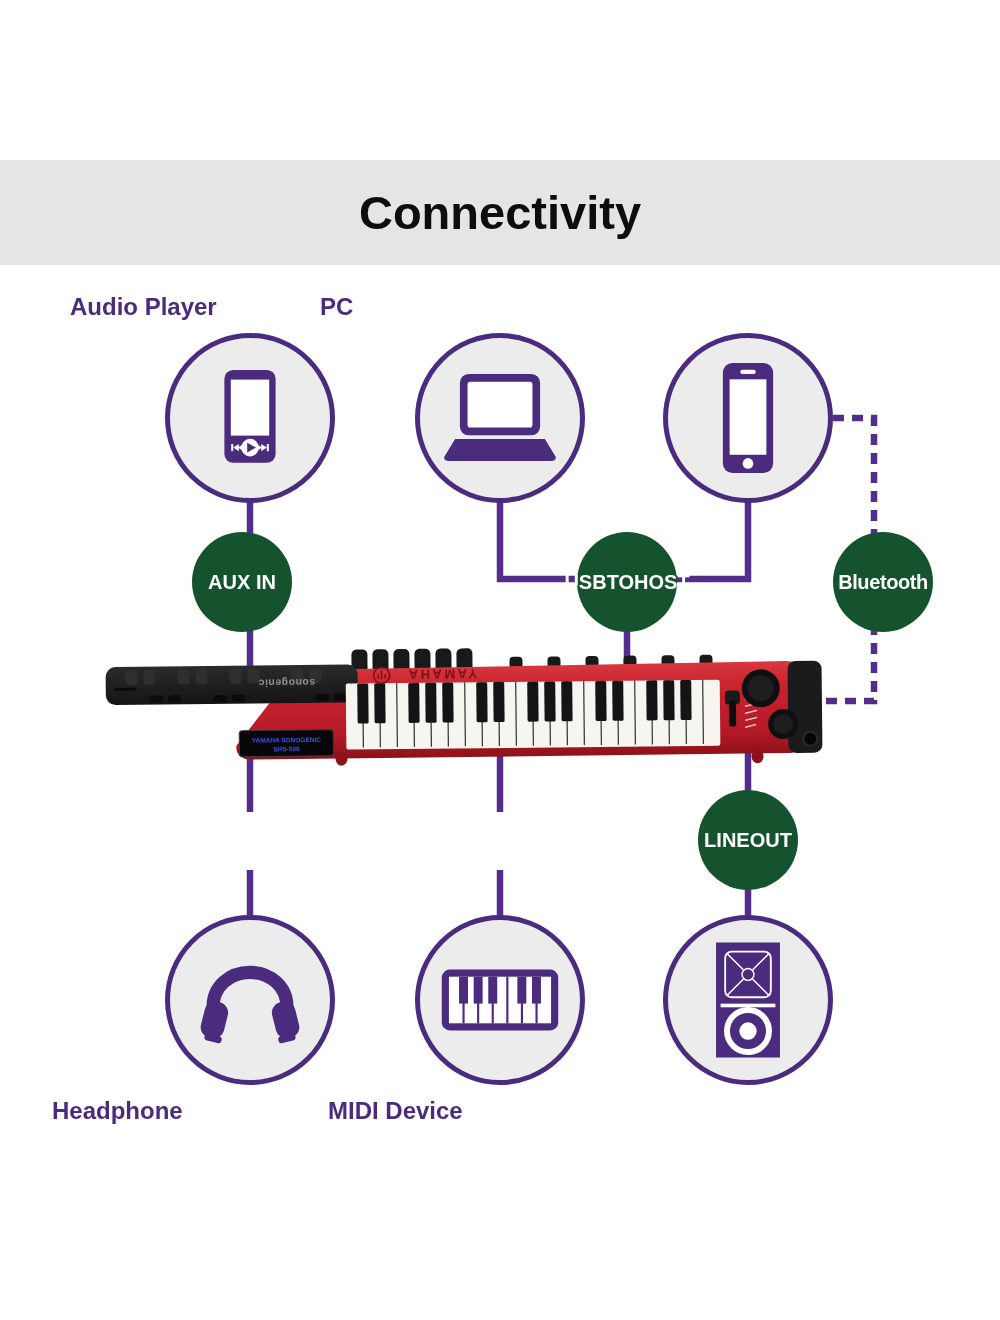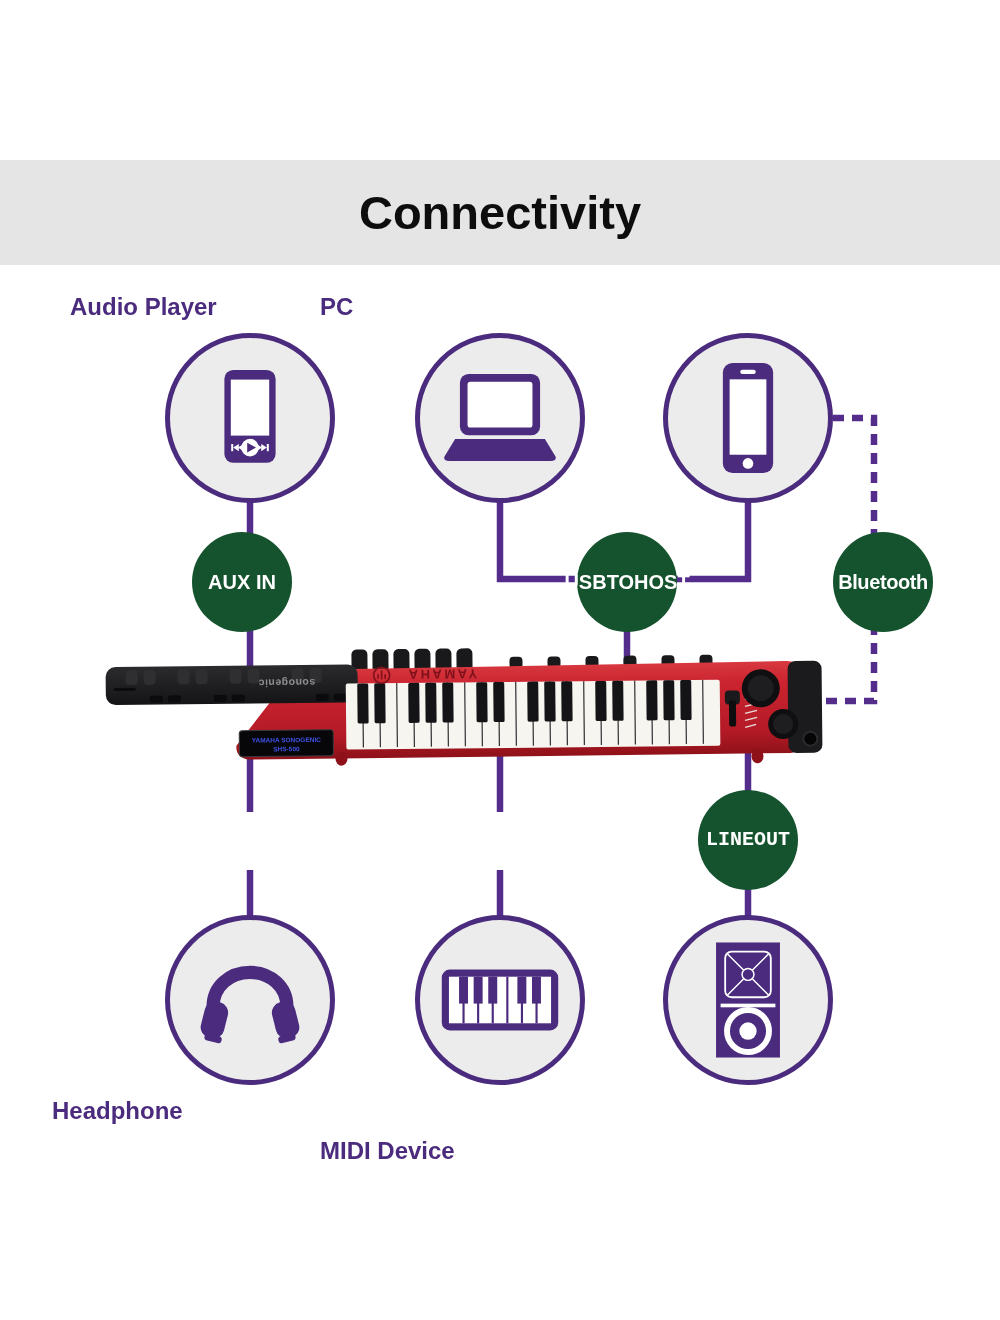--- a/index.html
+++ b/index.html
@@ -26,23 +26,23 @@
     background:#14532d;color:#fff;font-weight:bold;z-index:2;
     display:flex;align-items:center;justify-content:center;
     text-align:center;font-size:20px;line-height:22px;
   }
   .port.bt{font-size:20px;letter-spacing:-0.4px;}
   .wires{position:absolute;left:0;top:0;z-index:1;}
   
   .lbl-t1{left:70px;top:290px;}  .lbl-t2{left:320px;top:290px;}  .lbl-t3{left:568px;top:290px;}
   .cir-t1{left:165px;top:333px;} .cir-t2{left:415px;top:333px;} .cir-t3{left:663px;top:333px;}
   .p-aux{left:192px;top:532px;}  .p-usb{left:577px;top:532px;}  .p-bt{left:825px;top:532px;margin-left:8px;}
-  .p-ph{left:200px;top:790px;}   .p-mi{left:450px;top:790px;}   .p-lo{left:698px;top:790px;font-family:Liberation Mono, monospace;}
+  .p-ph{left:200px;top:790px;}   .p-mi{left:450px;top:790px;}   .p-lo{left:698px;top:790px;}
   .cir-b1{left:165px;top:915px;} .cir-b2{left:415px;top:915px;} .cir-b3{left:663px;top:915px;}
-  .lbl-b1{left:52px;top:1094px;} .lbl-b2{left:320px;top:1094px;margin-top:40px;} .lbl-b3{left:568px;top:1094px;}
+  .lbl-b1{left:52px;top:1094px;} .lbl-b2{left:328px;top:1094px;} .lbl-b3{left:568px;top:1094px;}
 </style>
 </head>
 <body>
 
 <div class="canvas">
 
   <div class="band">
     <div class="title">Connectivity</div>
   </div>
 

